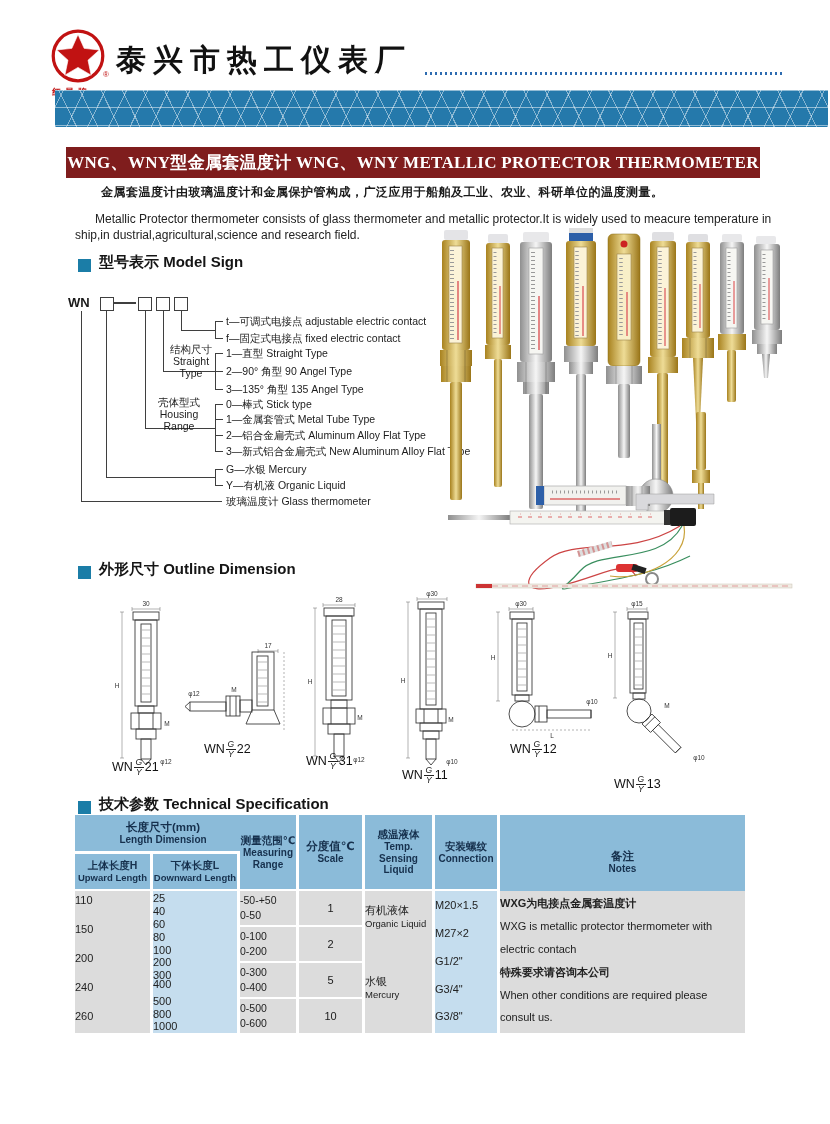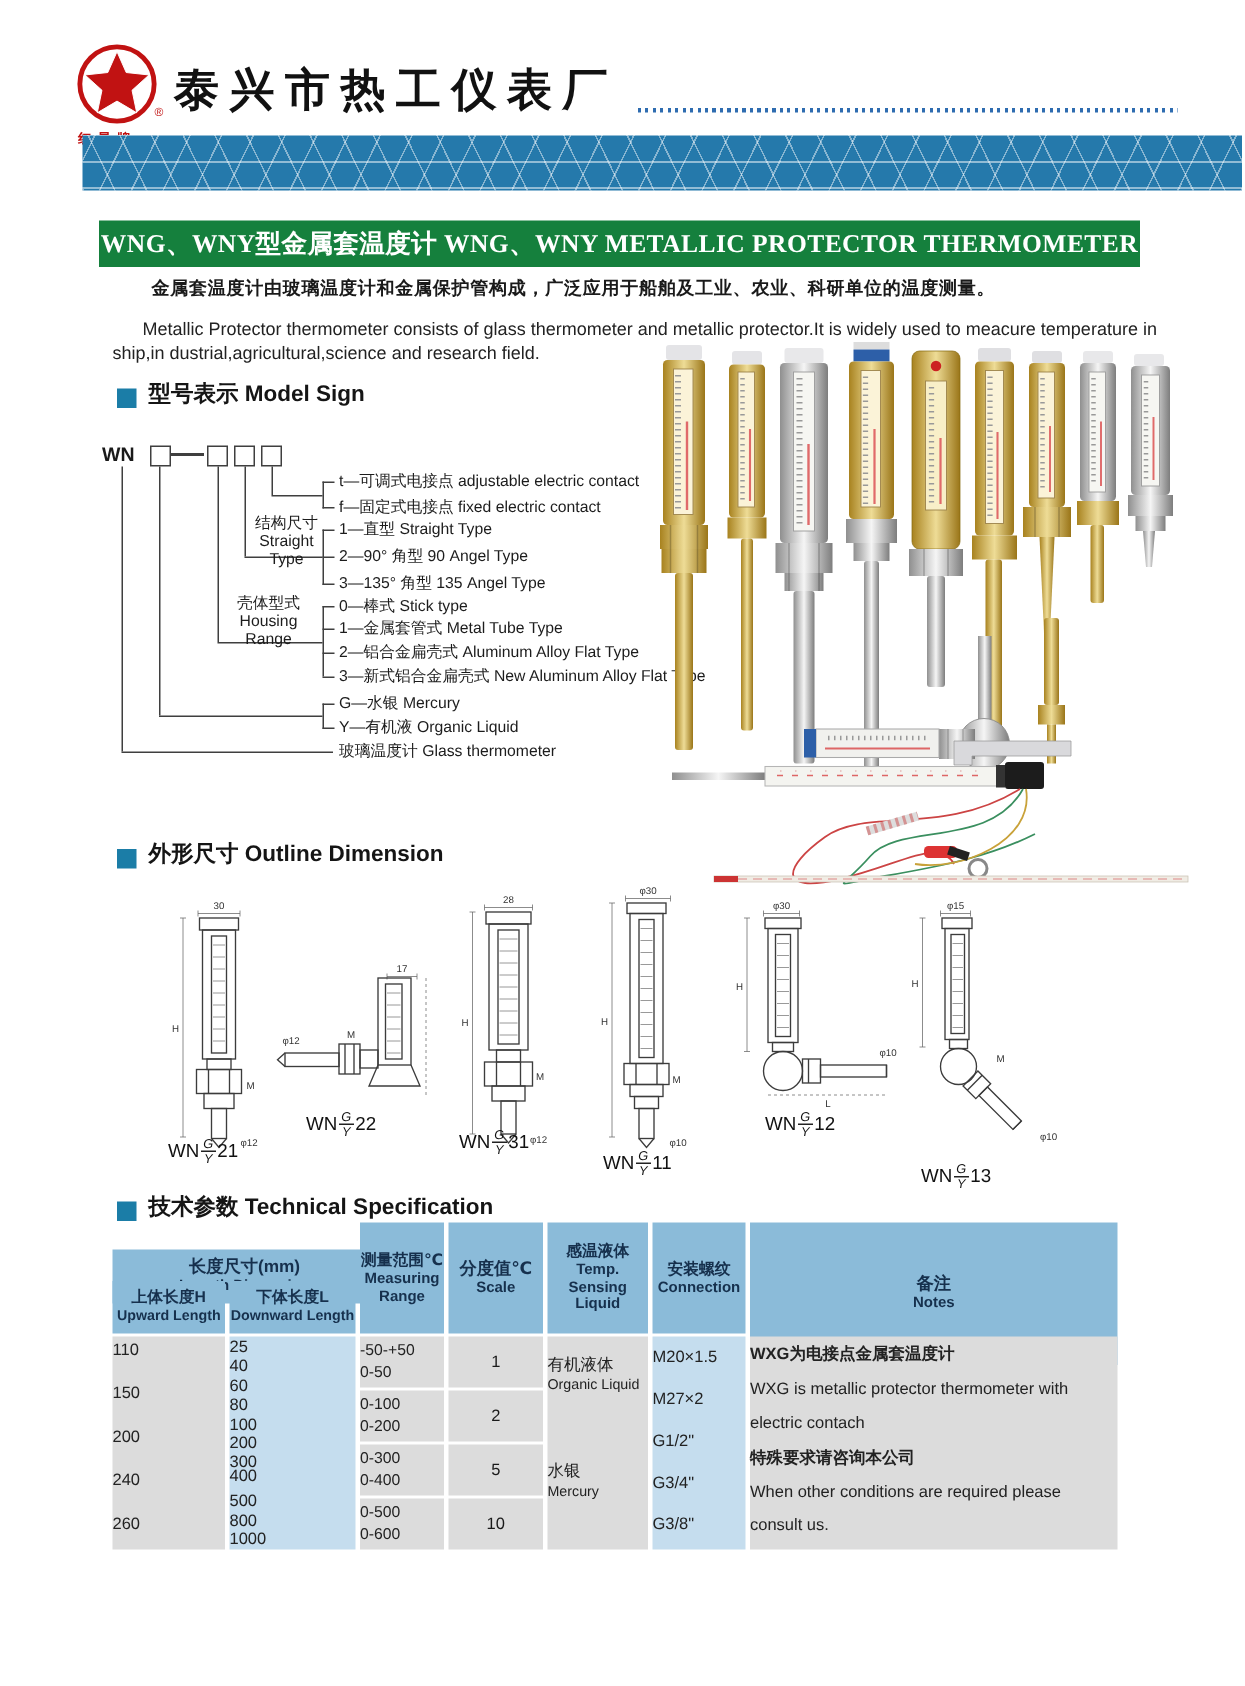--- a/index.html
+++ b/index.html
@@ -9,21 +9,21 @@
   .ln{position:absolute;background:#3f3f3f;}
   
   .company{font-size:30px;font-weight:900;letter-spacing:7px;color:#111;white-space:nowrap;}
   .brand{color:#c11212;font-size:9px;font-weight:bold;letter-spacing:4px;}
   .dotline{background:repeating-linear-gradient(90deg,#2e6cb0 0 2px,transparent 2px 5px);}
   .banner{background-color:#2579ab;
     background-image:
       repeating-linear-gradient(64deg, rgba(255,255,255,.45) 0 1px, transparent 1px 19px),
       repeating-linear-gradient(-64deg, rgba(255,255,255,.45) 0 1px, transparent 1px 19px),
       repeating-linear-gradient(180deg, rgba(255,255,255,.5) 0 1px, transparent 1px 17.5px);}
-  .titlebar{background:#15803d;color:#fff;display:flex;align-items:center;justify-content:center;
+  .titlebar{background:#7f1d1d;color:#fff;display:flex;align-items:center;justify-content:center;
     font-family:"Liberation Serif","DejaVu Serif",serif;font-weight:700;font-size:17px;letter-spacing:.3px;white-space:nowrap;}
   .intro{width:700px;font-size:12px;line-height:16.5px;}
   .intro .zh{margin:0 0 10px;text-indent:26px;font-weight:700;letter-spacing:.5px;}
   .intro .en{margin:0;text-indent:20px;color:#222;}
   .sec-h{display:flex;align-items:flex-end;gap:8px;font-size:15px;font-weight:700;color:#151515;white-space:nowrap;}
   .sec-h .sq{width:13px;height:13px;background:#1b7da7;}
   
   .mbox{position:absolute;width:12px;height:12px;border:1.5px solid #3f3f3f;background:#fff;}
   .opt{position:absolute;font-size:10.5px;line-height:12px;white-space:nowrap;color:#1c1c1c;}
   .dlabel{position:absolute;font-size:10.5px;line-height:12px;text-align:center;color:#1c1c1c;}
@@ -463,21 +463,21 @@
     <span>13</span>
   </div>
 
   <div class="abs sec-h" style="left:78px;top:795px">
     <span class="sq"></span>
     <span>技术参数 Technical Specification</span>
   </div>
 
   <div class="tbl">
 
-    <div class="th" style="left:0;top:18px;width:176px;height:36px">
+    <div class="th" style="left:0;top:0;width:176px;height:36px">
       <div class="zh">长度尺寸(mm)</div>
       <div class="en">Length Dimension</div>
     </div>
     <div class="th" style="left:0;top:39px;width:75px;height:35px">
       <div class="zh" style="font-size:10.5px">上体长度H</div>
       <div class="en" style="font-size:9.5px">Upward Length</div>
     </div>
     <div class="th" style="left:78px;top:39px;width:84px;height:35px">
       <div class="zh" style="font-size:10.5px">下体长度L</div>
       <div class="en" style="font-size:9.5px">Downward Length</div>

